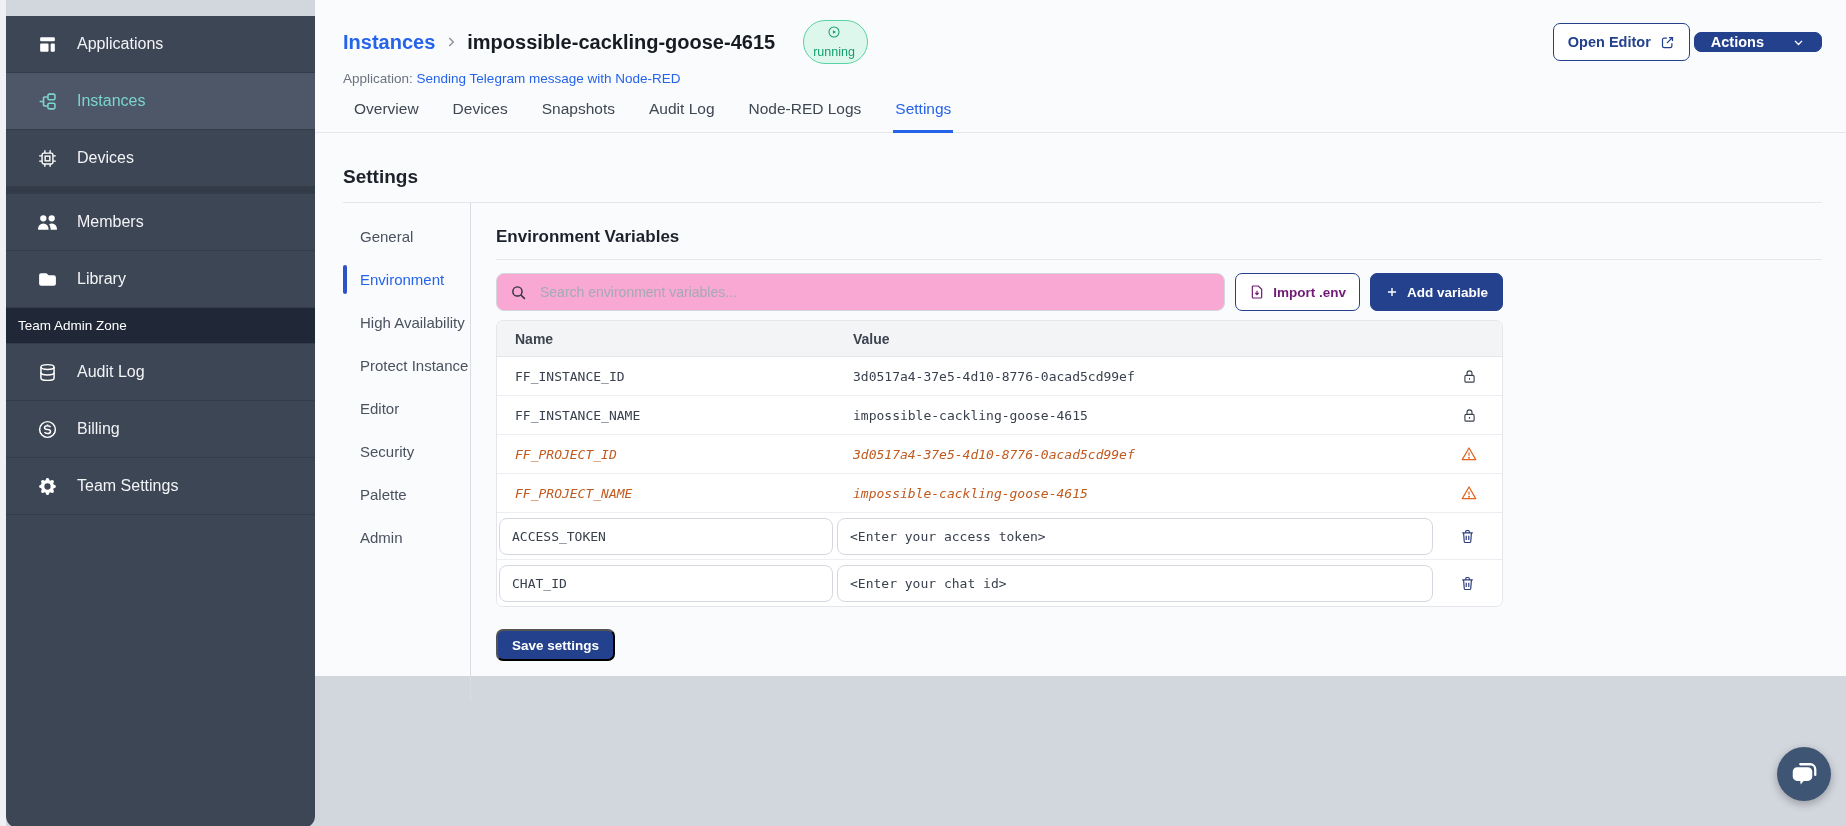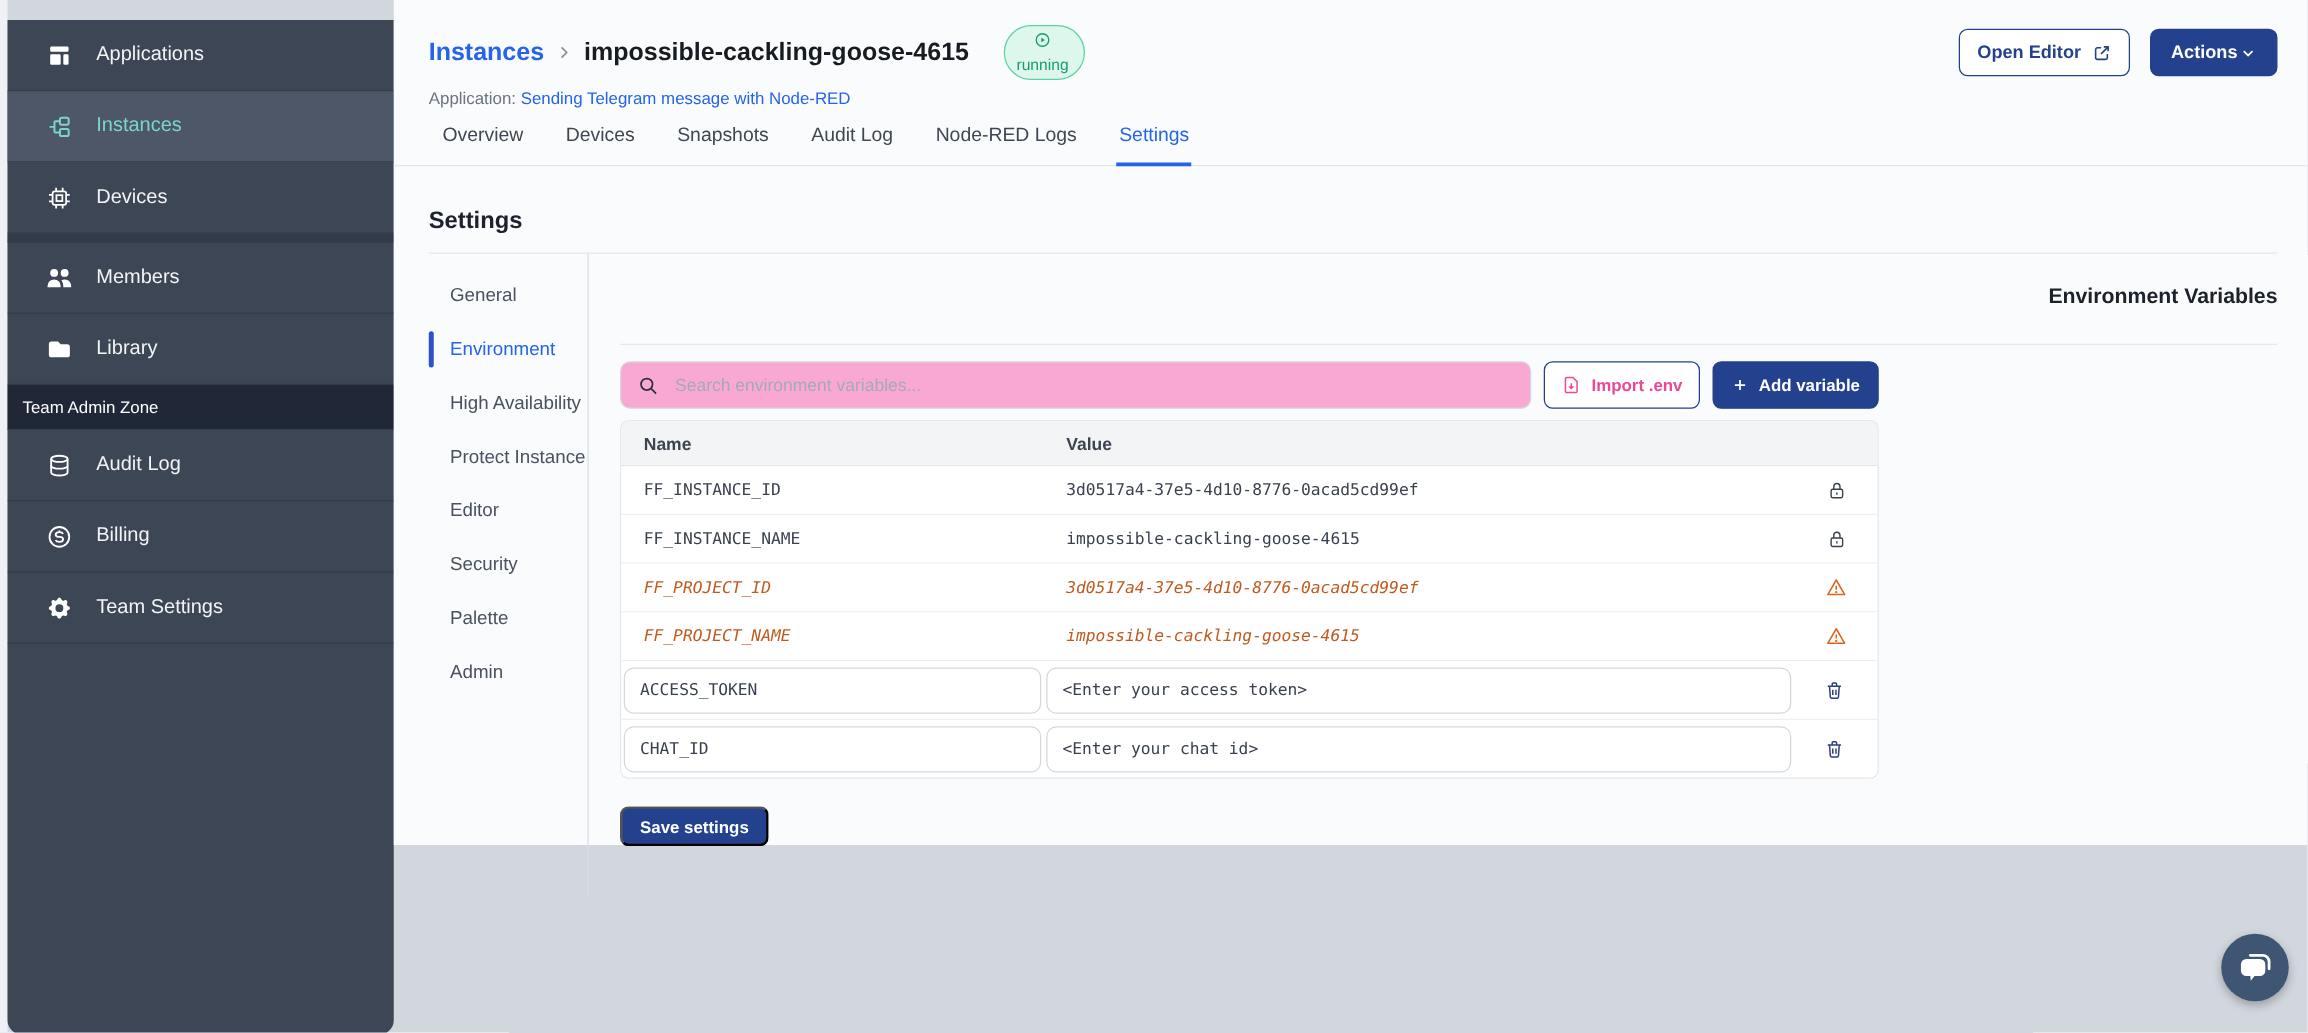--- a/index.html
+++ b/index.html
@@ -46,21 +46,21 @@
   .instance-name{color:#171b22;font-weight:700;font-size:20px;}
   .badge{
     margin-left:28px;display:inline-flex;align-items:center;gap:6px;
     background:#def7ec;border:1px solid #5ad3a4;color:#149e6e;
     border-radius:999px;padding:4px 12px 4px 9px;font-size:12.5px;flex-direction:column;
   }
   .flex-spacer{flex:1;}
   .btn{display:inline-flex;align-items:center;justify-content:center;border-radius:7px;
        font-weight:700;font-size:14.5px;cursor:pointer;box-sizing:border-box;}
   .btn-open-editor{gap:9px;background:#ffffff;border:1.5px solid #23418c;color:#23418c;height:38px;padding:0 14px;}
-  .btn-actions{gap:2px;background:#23418c;border:1.5px solid #23418c;color:#ffffff;height:38px;padding:0 16px;margin-left:16px;}
+  .btn-actions{gap:28px;background:#23418c;border:1.5px solid #23418c;color:#ffffff;height:20px;padding:0 16px;margin-left:4px;}
   .app-line{margin-top:7px;font-size:13.5px;color:#6b7280;}
   .app-link{color:#2563eb;cursor:pointer;}
 
   
   .tabs{display:flex;gap:30px;padding:14px 0 0 37px;border-bottom:1px solid #e4e7ec;}
   .tab{padding:0 2px 12px 2px;font-size:15.5px;color:#3f4753;cursor:pointer;
        border-bottom:3px solid transparent;margin-bottom:-1px;}
   .tab.active{color:#2563eb;border-bottom-color:#2563eb;}
 
   
@@ -73,31 +73,31 @@
   .subnav-item{
     position:relative;padding-left:17px;margin-bottom:24px;
     font-size:15px;line-height:19px;color:#4a5260;cursor:pointer;
   }
   .subnav-item.active{color:#2563eb;}
   .subnav-item.active::before{
     content:"";position:absolute;left:0;top:-5px;bottom:-5px;width:4px;
     background:#2d53c7;border-radius:2px;
   }
   .settings-content{flex:1;border-left:1px solid #d9dde3;padding:24px 0 40px 25px;min-height:425px;}
-  .section-title{font-size:17px;font-weight:700;color:#1c212b;padding-bottom:28px;border-bottom:1px solid #e5e7eb;text-align:right;}
+  .section-title{font-size:17px;font-weight:700;color:#1c212b;padding-bottom:12px;border-bottom:1px solid #e5e7eb;}
 
   .controls{display:flex;gap:10px;margin-top:13px;width:1007px;box-sizing:border-box;}
   .search{
     flex:1;display:flex;align-items:center;gap:11px;background:#f9a8d4;
     border:1px solid #d4d8de;border-radius:8px;height:38px;padding:0 13px;box-sizing:border-box;
   }
   .search input{border:none;outline:none;flex:1;font-size:14px;color:#374151;background:transparent;
                 font-family:"Liberation Sans", sans-serif;}
   .search input::placeholder{color:#a3aab4;}
-  .btn-import{gap:8px;background:#fff;border:1.5px solid #23418c;color:#ec4899;height:38px;padding:0 13px;font-size:13.5px;}
+  .btn-import{gap:8px;background:#fff;border:1.5px solid #23418c;color:#701a75;height:38px;padding:0 13px;font-size:13.5px;}
   .btn-add{gap:8px;background:#23418c;border:1.5px solid #23418c;color:#fff;height:38px;padding:0 14px;font-size:13.5px;}
 
   .env-table{width:1007px;margin-top:9px;border:1px solid #e3e6ea;border-radius:7px;
              background:#fff;overflow:hidden;box-sizing:border-box;}
   .thead{display:flex;align-items:center;background:#f3f4f6;height:35px;
          border-bottom:1px solid #e3e6ea;font-size:14px;font-weight:700;color:#3d4450;}
   .col-name{width:356px;padding-left:18px;box-sizing:border-box;}
   .col-value{flex:1;}
   .col-icon{width:66px;}
   .trow{display:flex;align-items:center;min-height:38px;border-bottom:1px solid #eceef1;

